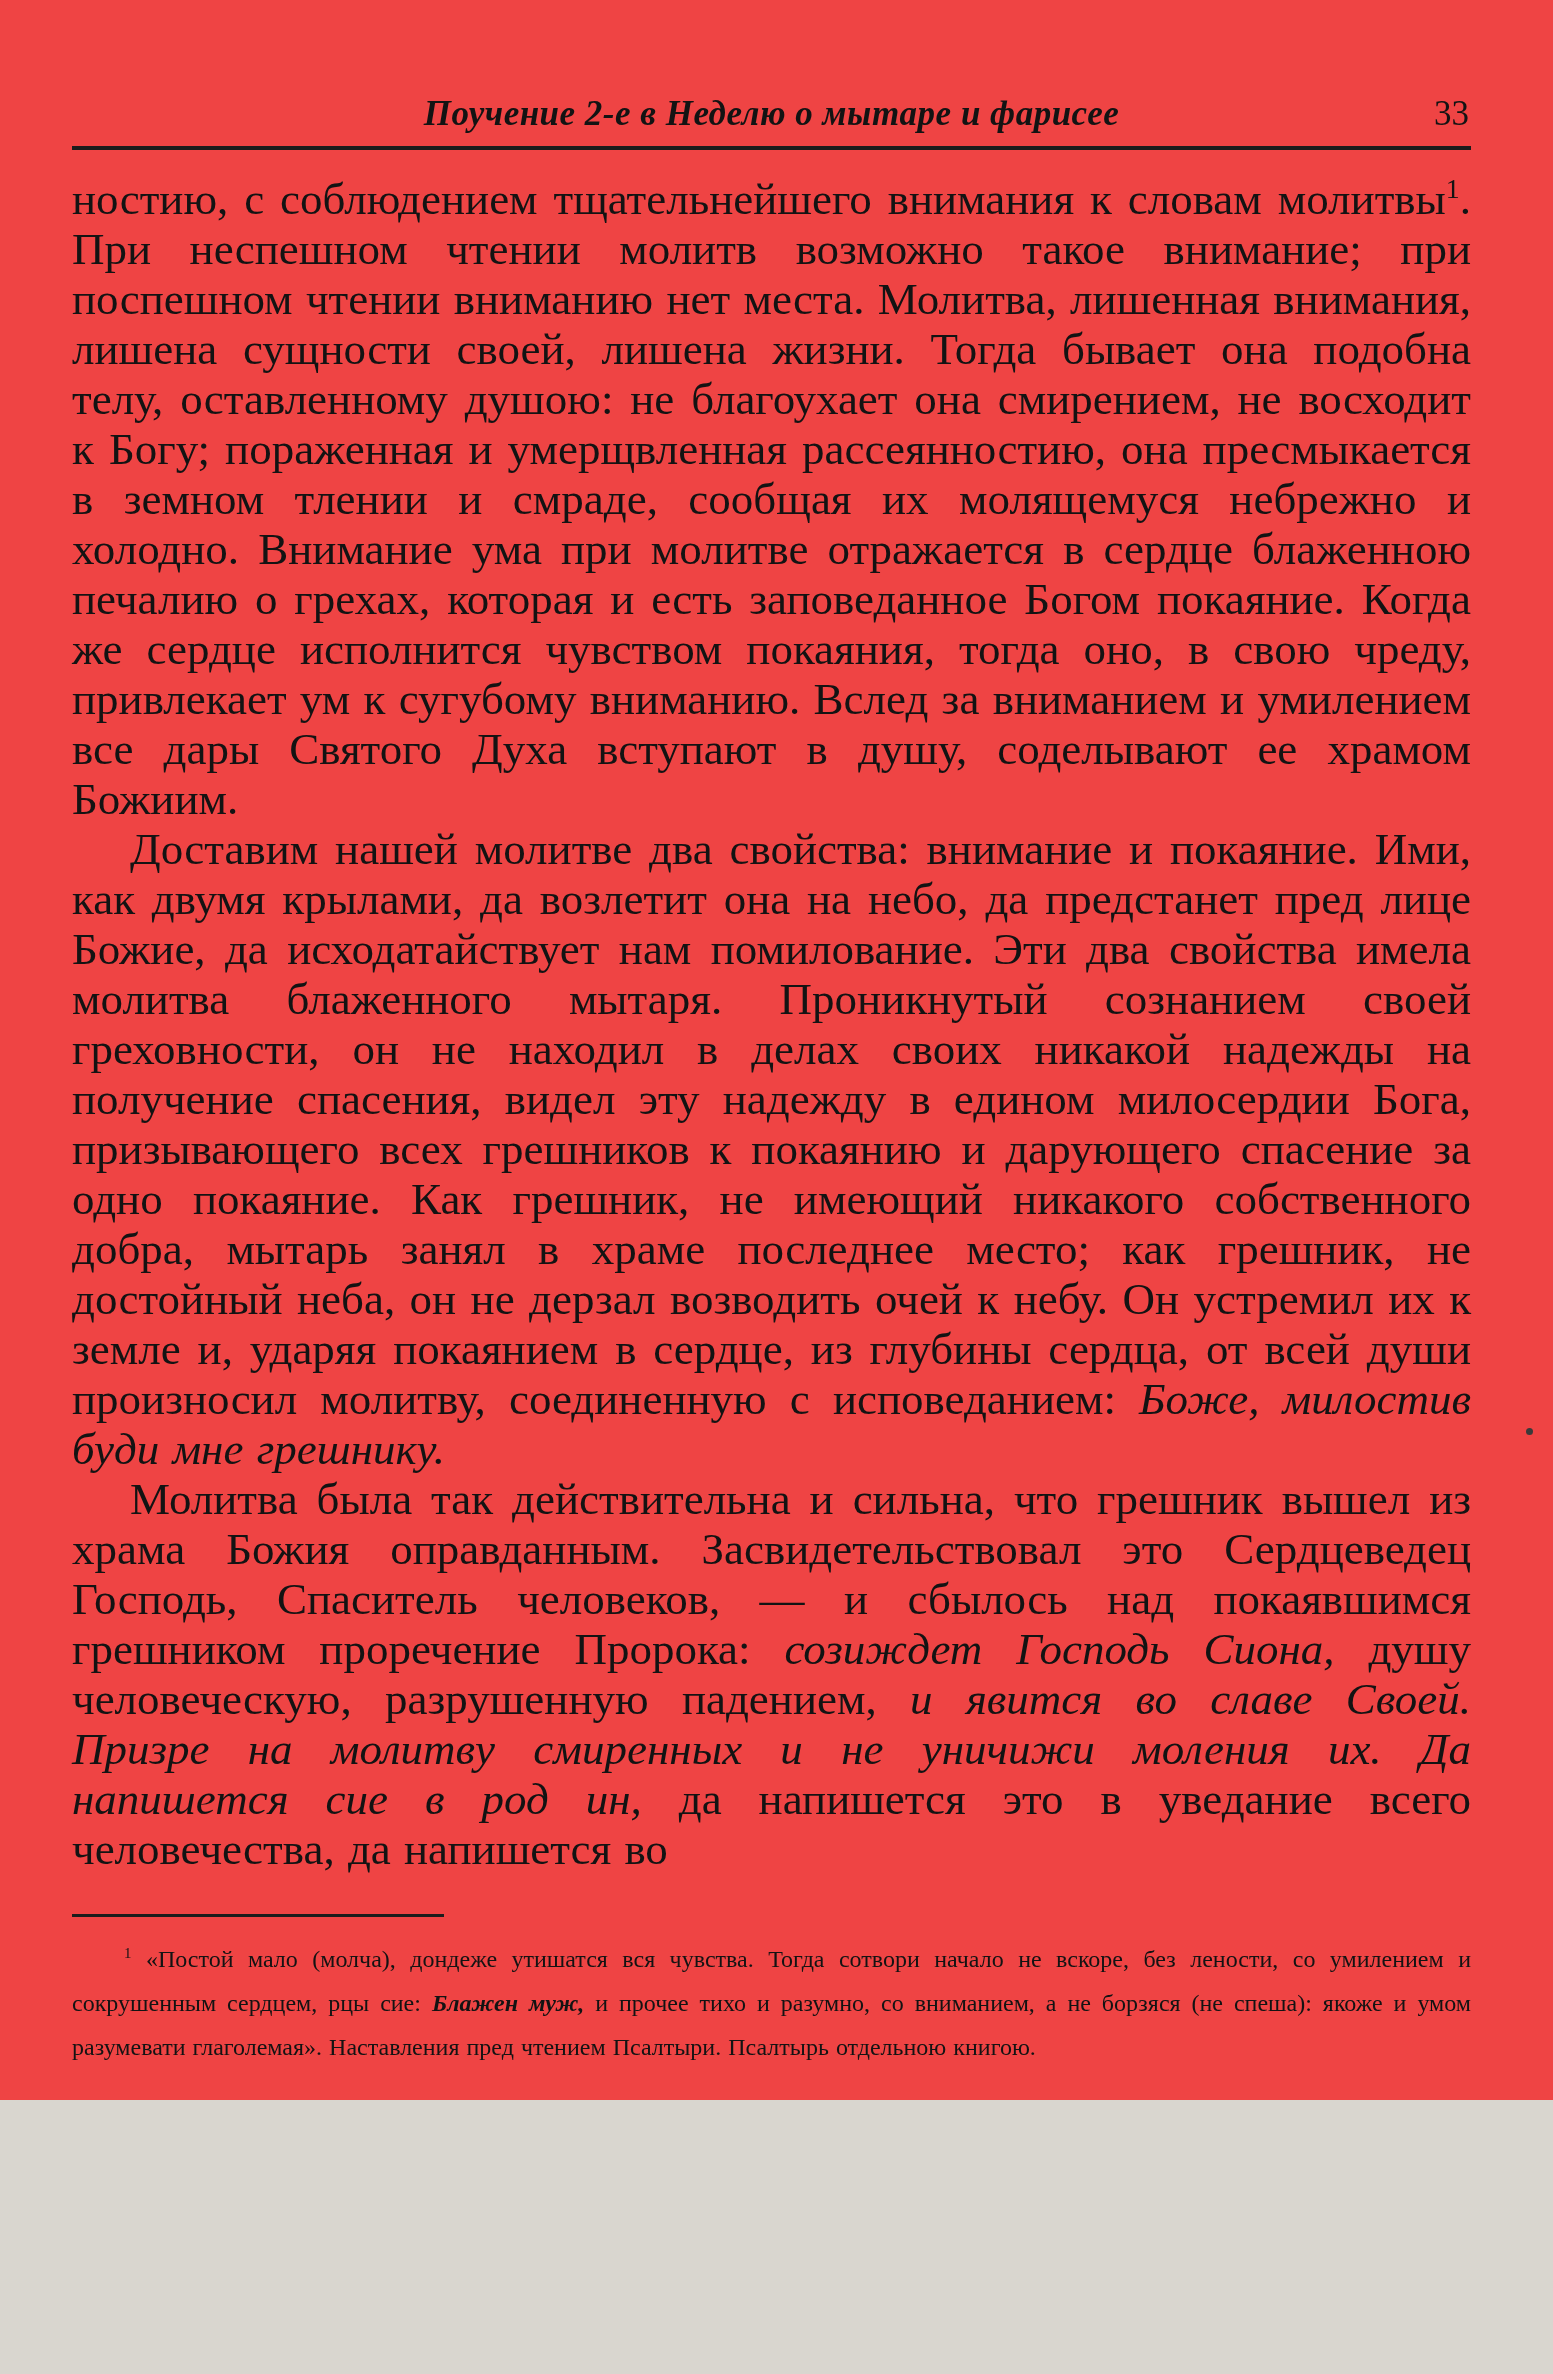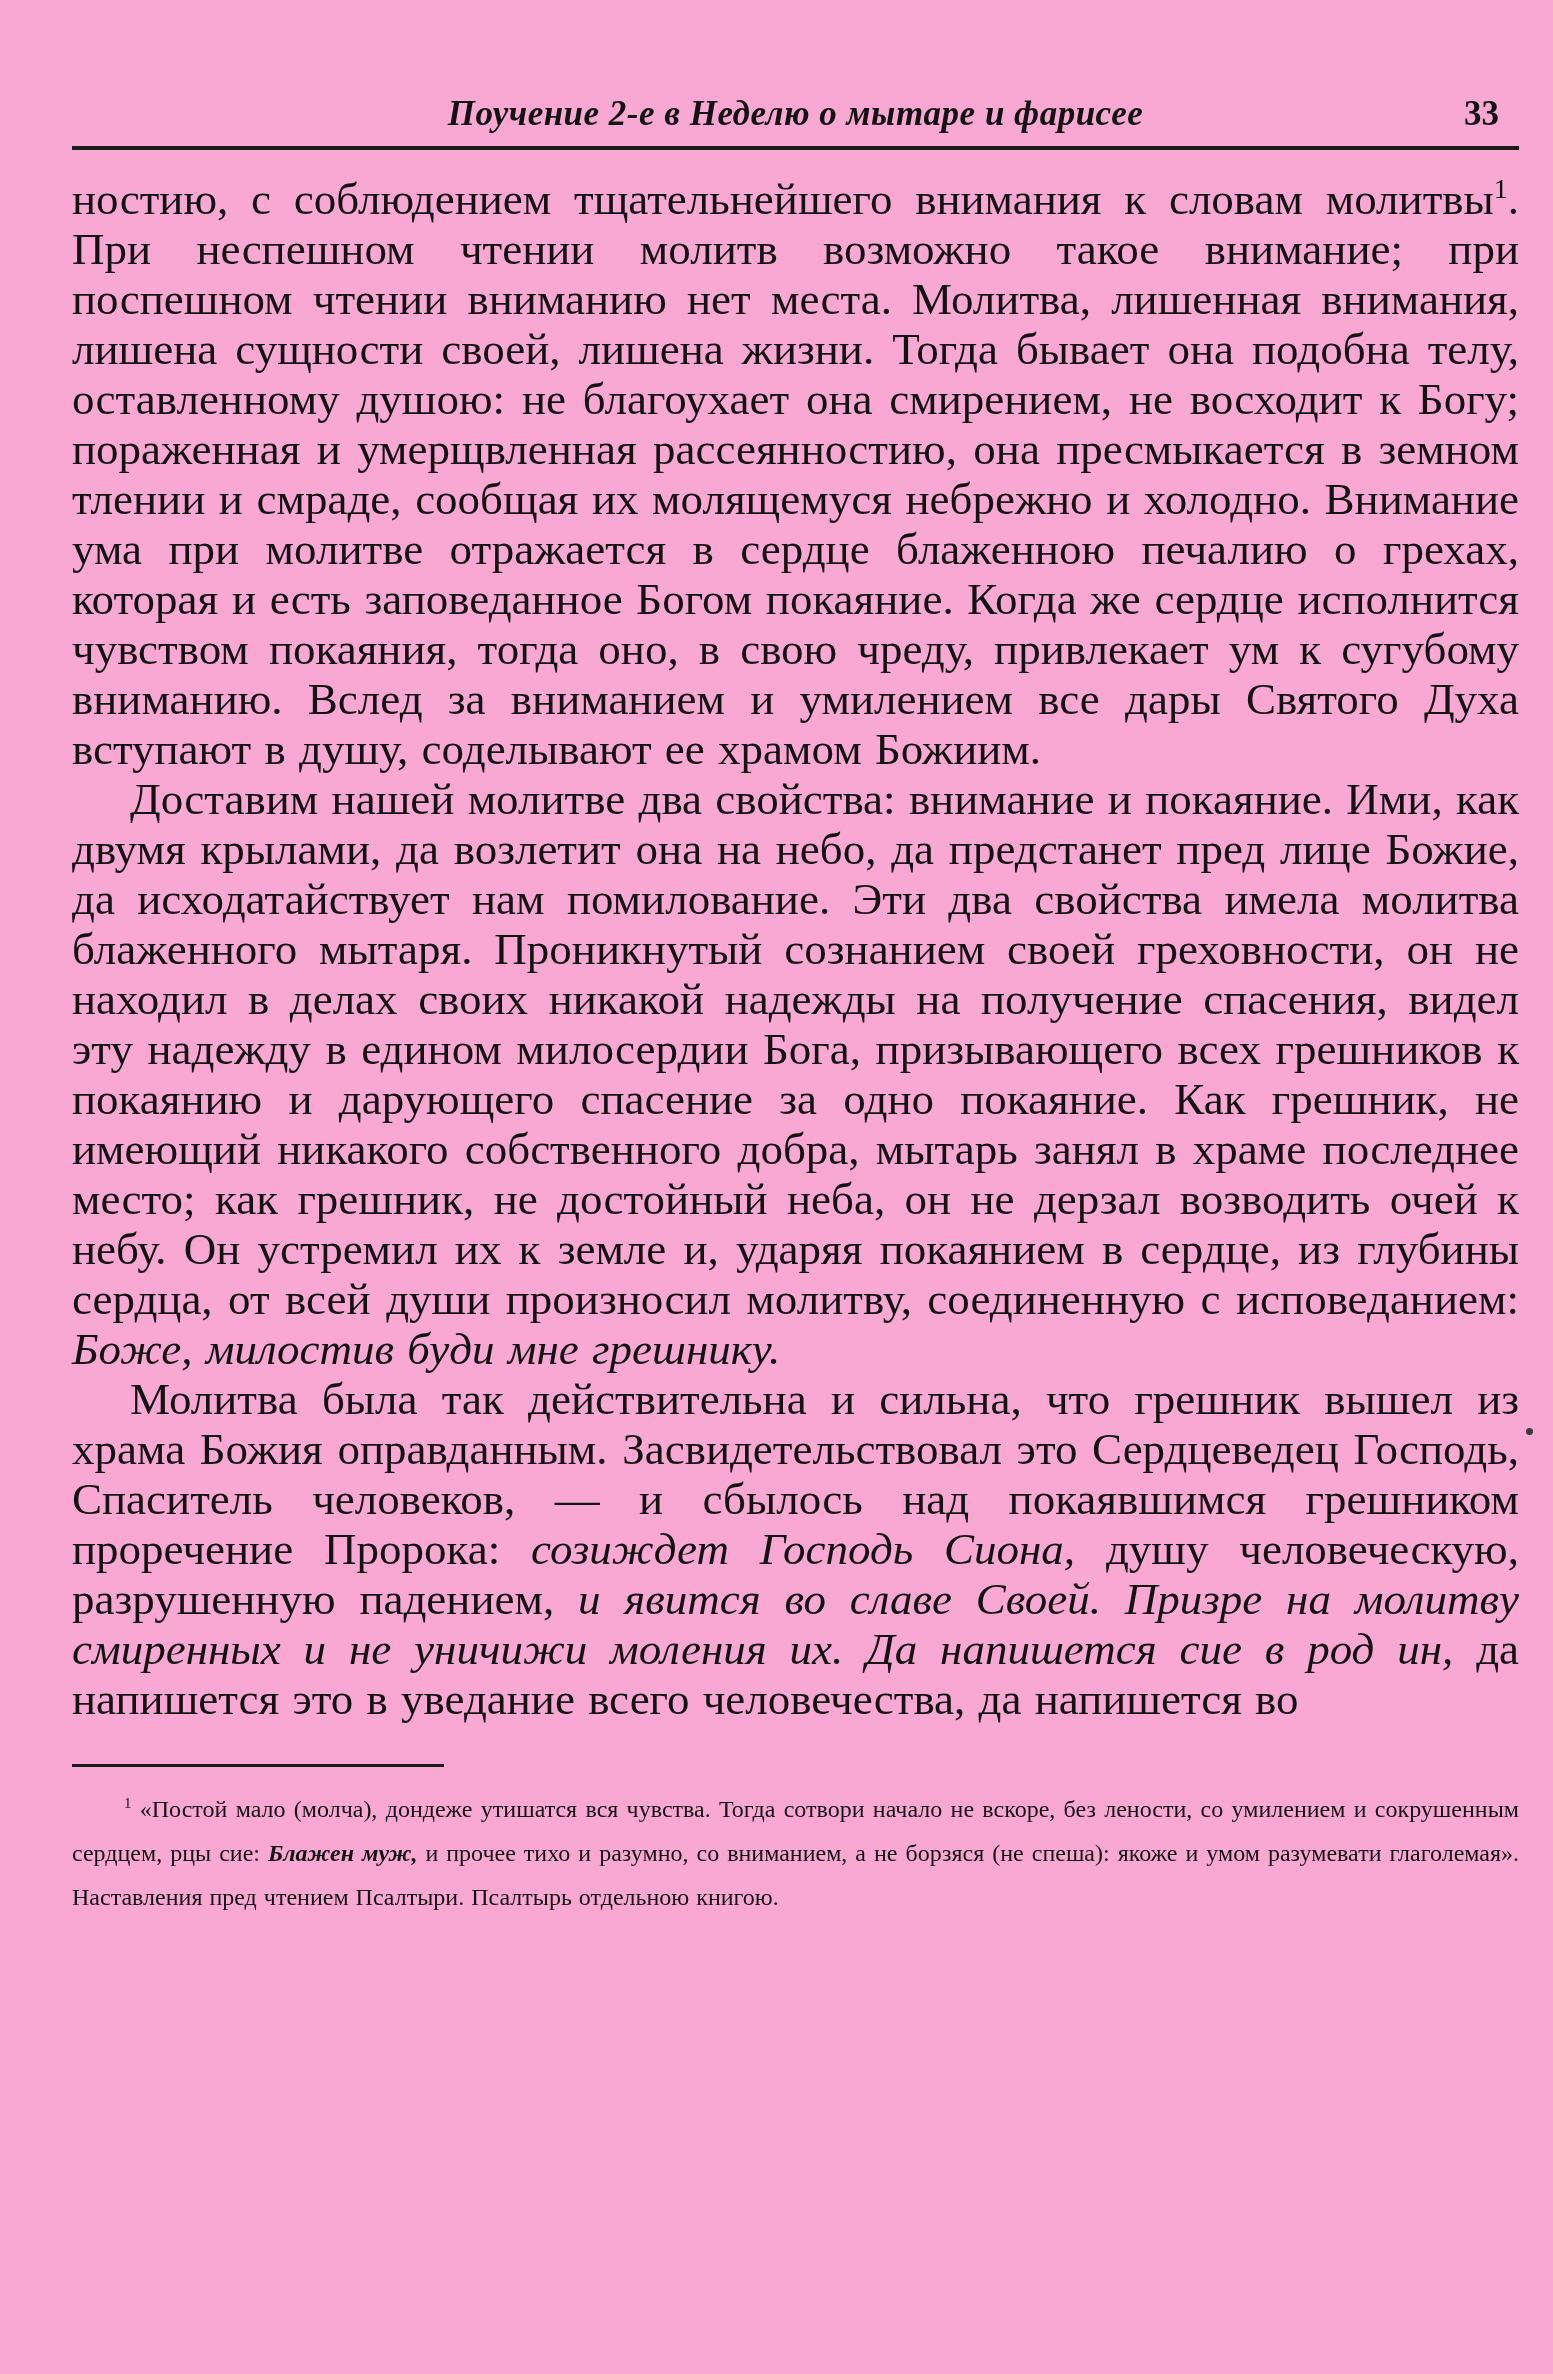--- a/index.html
+++ b/index.html
@@ -3,25 +3,25 @@
 <meta charset="utf-8">
 <style>
   html, body {
     margin: 0;
     padding: 0;
     background: #d9d6cf;
   }
   .page {
     position: relative;
     width: 1553px;
-    height: 2374px;
+    height: 2100px;
     margin: 0 auto;
-    background: #f9a8d4;
+    background: #ef4444;
     box-sizing: border-box;
-    padding: 92px 34px 0 72px;
+    padding: 92px 82px 0 72px;
     font-family: "Liberation Serif", serif;
     color: #131313;
     overflow: hidden;
   }
   
   .header {
     position: relative;
     height: 48px;
     text-align: center;
     font-size: 35px;
@@ -29,25 +29,25 @@
     padding: 0 60px;
   }
   .header-title {
     font-style: italic;
     font-weight: bold;
     letter-spacing: 0.5px;
     white-space: nowrap;
   }
   .page-number {
     position: absolute;
-    right: 20px;
+    right: 2px;
     top: 0;
     font-size: 35px;
     font-style: normal;
-    font-weight: bold;
+    font-weight: normal;
   }
   .header-rule {
     height: 4px;
     background: #1c1c1c;
     margin: 6px 0 24px 0;
   }
   
   .body-text {
     font-size: 45px;
     line-height: 50px;

